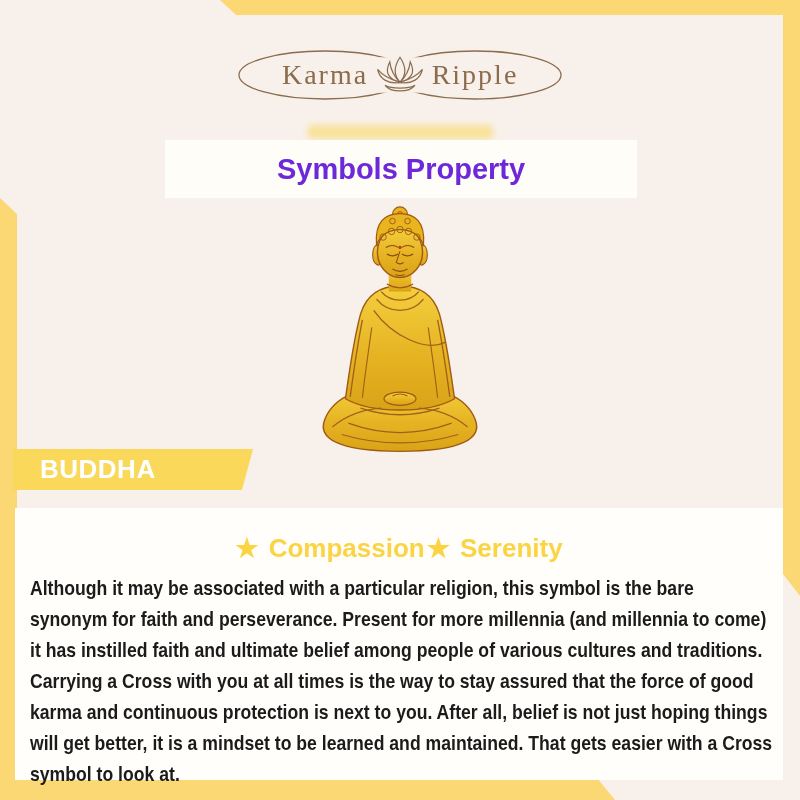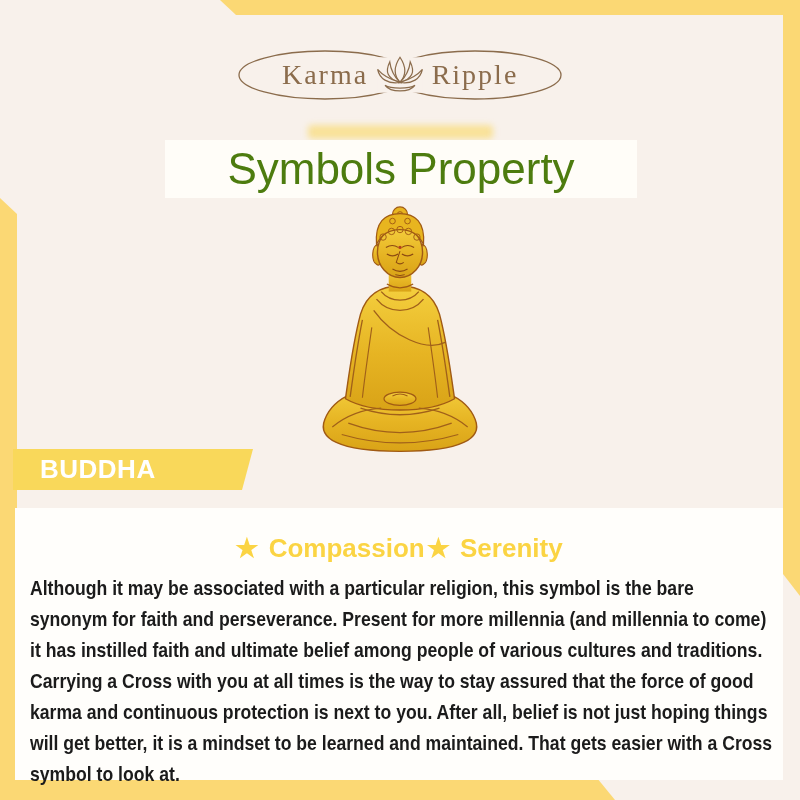--- a/index.html
+++ b/index.html
@@ -32,21 +32,21 @@
   .lotus{position:absolute;left:137px;top:8px;}
 
   
   .title-glow{position:absolute;left:308px;top:125px;width:185px;height:14px;
     background:rgba(250,214,85,.55);filter:blur(3px);border-radius:4px;}
   .title-band{
     position:absolute;left:165px;top:140px;width:472px;height:58px;
     background:#FFFDF8;display:flex;align-items:center;justify-content:center;
   }
   .title-band h1{
-    margin:0;font-size:44px;font-weight:normal;color:#4d7c0f;letter-spacing:0;
+    margin:0;font-size:29px;font-weight:bold;color:#6d28d9;letter-spacing:0;
   }
 
   
   .buddha{position:absolute;left:306px;top:204px;}
 
   
   .ribbon{
     position:absolute;left:13px;top:449px;width:240px;height:41px;
     background:#F9D85A;
     clip-path:polygon(0 0,100% 0,calc(100% - 11px) 100%,0 100%);

